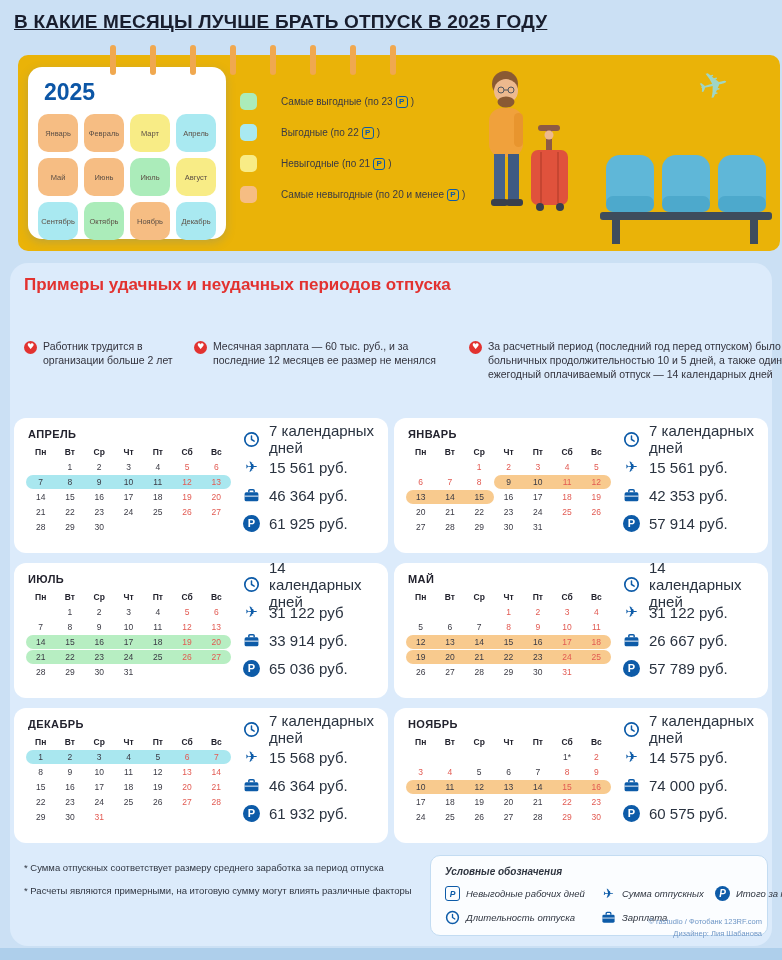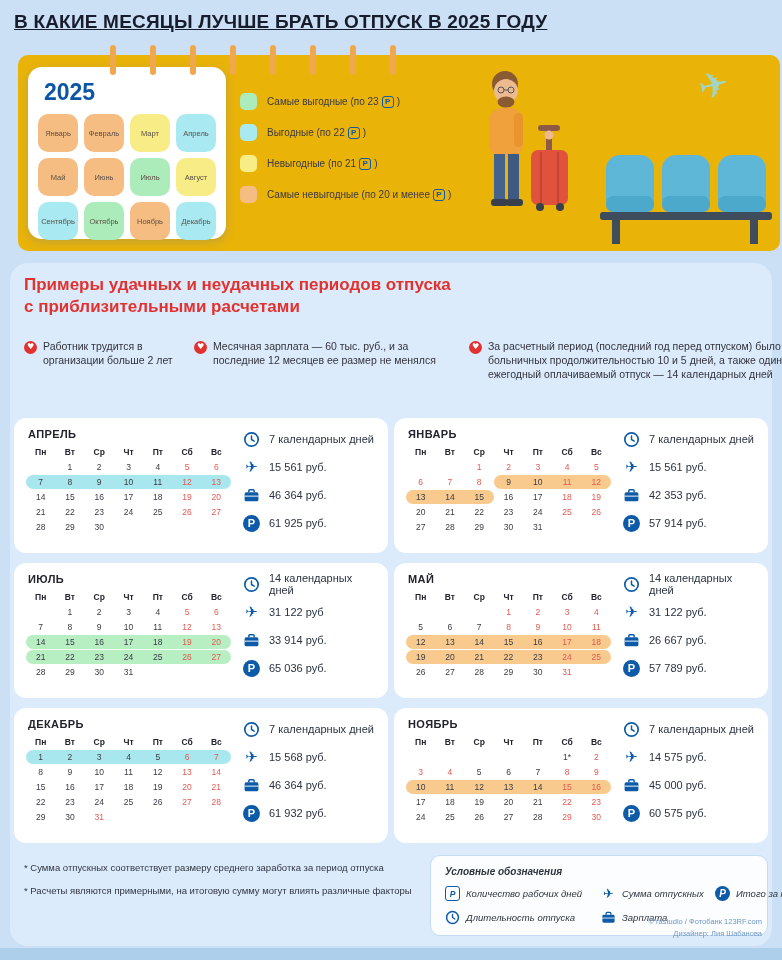--- a/index.html
+++ b/index.html
@@ -32,21 +32,21 @@
   .months { display:grid; grid-template-columns:repeat(4,1fr); gap:6px; padding:0 2px; }
   .chip {
     height:38px; border-radius:10px; display:flex; align-items:center; justify-content:center;
     font-size:7.5px; color:#5c4f45;
   }
   .t-best  { background:#abecba; }
   .t-good  { background:#a9e9f1; }
   .t-bad   { background:#f8ec86; }
   .t-worst { background:#f6bd83; }
   .top-legend { position:absolute; left:222px; top:38px; width:235px; }
-  .tl-row { display:flex; align-items:center; gap:10px; margin-bottom:14px; }
+  .tl-row { display:flex; align-items:center; gap:24px; margin-bottom:14px; }
   .sw { width:17px; height:17px; border-radius:5px; flex:0 0 auto; }
   .tl-text { display:flex; align-items:center; gap:3px; font-size:10px; color:#3a3a44; white-space:nowrap; }
   .illustration { position:absolute; left:432px; top:0; width:330px; height:196px; }
   
   .panel {
     position:absolute; left:10px; top:263px; width:762px; height:683px;
     background:#dcebfb; border-radius:18px;
   }
   .section-heading {
     position:absolute; left:14px; top:11px;
@@ -72,21 +72,21 @@
   .wd span { font-size:8.5px; font-weight:bold; color:#23232e; text-align:center; align-self:center; }
   .day { display:flex; align-items:center; justify-content:center; font-size:8.5px; color:#3a3a44; }
   .day.red { color:#e25a52; }
   .day.hl.c-cyan   { background:#a9e7ef; }
   .day.hl.c-orange { background:#f8ca8e; }
   .day.hl.c-green  { background:#b7eec2; }
   .day.hs { border-top-left-radius:8px; border-bottom-left-radius:8px; }
   .day.he { border-top-right-radius:8px; border-bottom-right-radius:8px; }
   .stats { flex:1; padding:2px 0 0 12px; }
   .stat { display:flex; align-items:center; gap:9px; height:18px; margin-bottom:10px; }
-  .stat-text { font-size:11px; color:#2a3340; }
+  .stat-text { font-size:15px; color:#2a3340; }
   
   .ic { width:17px; height:17px; display:inline-flex; align-items:center; justify-content:center; flex:0 0 auto; }
   .ic svg { width:100%; height:100%; display:block; }
   .ic-plane { color:#0d5ba8; font-size:15px; font-family:"DejaVu Sans", sans-serif; }
   .ic-ruble { background:#0d5ba8; color:#fff; border-radius:50%; font-weight:bold; font-size:11px; }
   .ic-p-square { width:13px; height:13px; border:1.5px solid #0d5ba8; border-radius:3px; color:#0d5ba8; font-weight:bold; font-size:8.5px; }
   .tl-text .ic-p-square { width:12px; height:12px; font-size:8px; }
   
   .footnotes { position:absolute; left:14px; top:599px; width:405px; }
   .footnote { font-size:9.5px; color:#2f3540; margin-bottom:12px; }
@@ -208,21 +208,20 @@
         <rect x="212" y="141" width="48" height="16" rx="7" fill="#4da9cc"></rect>
         <rect x="268" y="141" width="48" height="16" rx="7" fill="#4da9cc"></rect>
       </g>
     </svg>
   </div>
 </section>
 
 <section class="panel">
   <h2 class="section-heading">
     <span>Примеры удачных и неудачных периодов отпуска</span><br>
-    <span>с приблизительными расчетами</span>
   </h2>
   <div class="bullets" id="bullets">
       <div class="bullet b0">
         <span class="b-icon">♥</span>
         <span>Работник трудится в организации больше 2 лет</span>
       </div>
       <div class="bullet b1">
         <span class="b-icon">♥</span>
         <span>Месячная зарплата — 60 тыс. руб., и за последние 12 месяцев ее размер не менялся</span>
       </div>
@@ -745,39 +744,39 @@
             <span class="stat-text">14 575 руб.</span>
           </div>
           <div class="stat">
             <span class="ic ic-briefcase">
               <svg viewBox="0 0 16 16">
                 <rect x="1.5" y="5" width="13" height="8.5" rx="1.5" fill="#0d5ba8"></rect>
                 <path d="M5.5 5V3.6a1 1 0 0 1 1-1h3a1 1 0 0 1 1 1V5" fill="none" stroke="#0d5ba8" stroke-width="1.4"></path>
                 <path d="M1.5 8.6h13" stroke="#fff" stroke-width="0.9"></path>
               </svg>
             </span>
-            <span class="stat-text">45 000 руб.</span>
+            <span class="stat-text">74 000 руб.</span>
           </div>
           <div class="stat">
             <span class="ic ic-ruble">Р</span>
             <span class="stat-text">60 575 руб.</span>
           </div>
         </div>
       </div>
     </div>
   <div class="footnotes" id="footnotes">
       <div class="footnote">* Сумма отпускных соответствует размеру среднего заработка за период отпуска</div>
       <div class="footnote">* Расчеты являются примерными, на итоговую сумму могут влиять различные факторы</div>
     </div>
   <div class="legendbox">
     <div class="lb-title">Условные обозначения</div>
     <div class="lb-items" id="lbItems">
         <div class="lb-item">
           <span class="ic ic-p-square">Р</span>
-          <span>Количество рабочих дней</span>
+          <span>Невыгодные рабочих дней</span>
         </div>
         <div class="lb-item">
           <span class="ic ic-plane">✈</span>
           <span>Сумма отпускных</span>
         </div>
         <div class="lb-item">
           <span class="ic ic-ruble">Р</span>
           <span>Итого за месяц</span>
         </div>
         <div class="lb-item">

